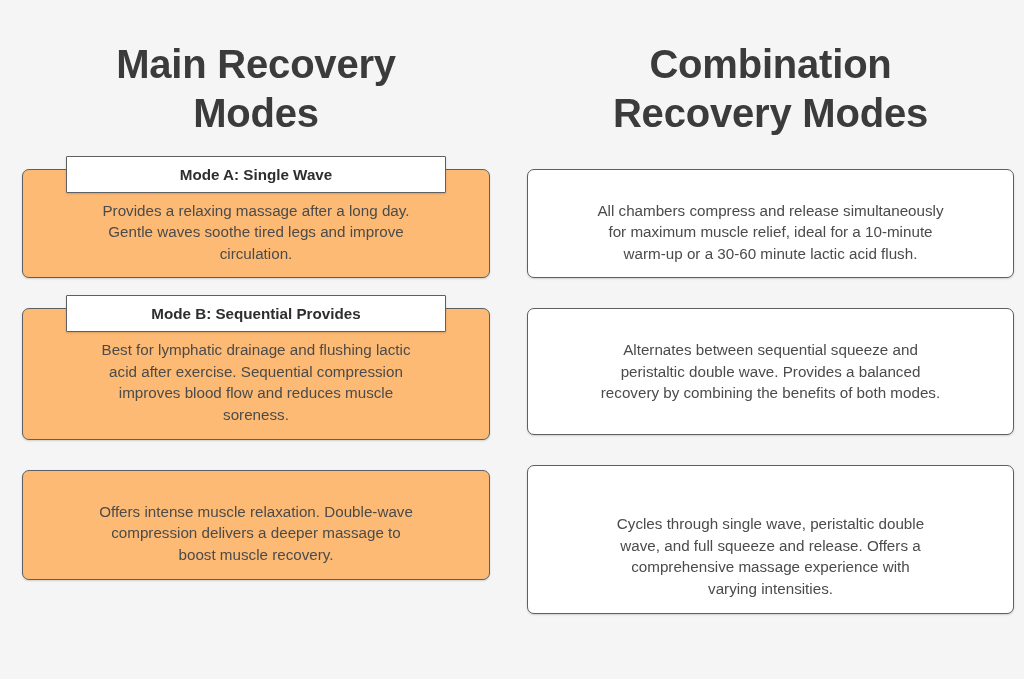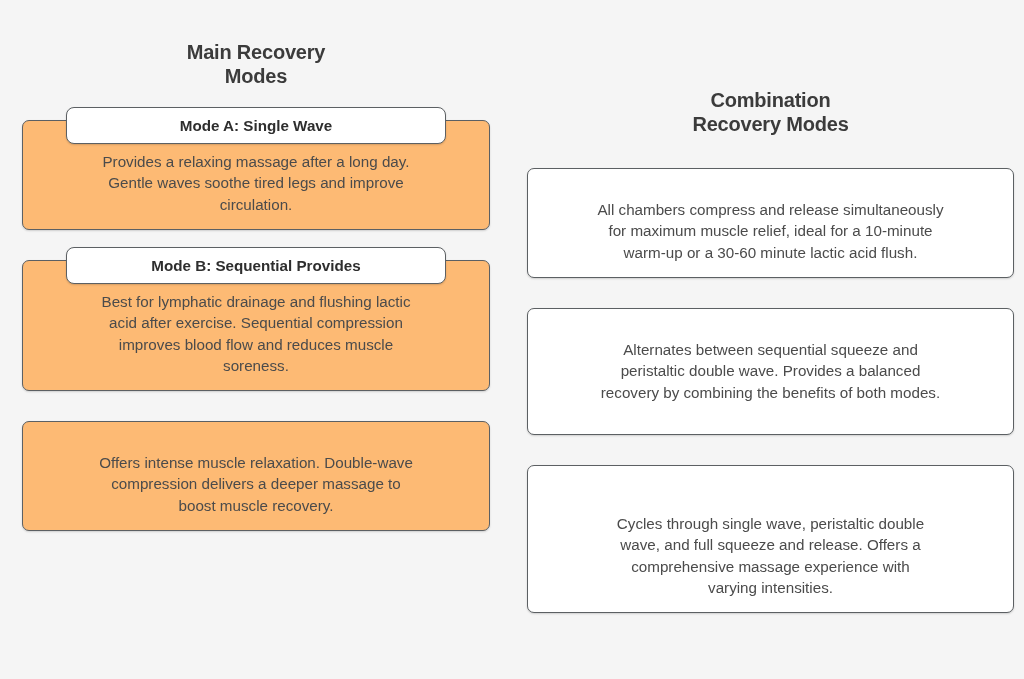--- a/index.html
+++ b/index.html
@@ -24,24 +24,24 @@
 
   .column {
     flex: 1 1 50%;
     box-sizing: border-box;
     display: flex;
     flex-direction: column;
     align-items: center;
   }
 
   .column-left  { padding: 0 22px 0 22px; }
-  .column-right { padding: 0 10px 0 15px; margin-top: 48px; }
+  .column-right { padding: 0 10px 0 15px; }
 
   .column-title {
-    font-size: 20px;
+    font-size: 40px;
     font-weight: bold;
     color: #3b3b3b;
     text-align: center;
     line-height: 1.22;
     letter-spacing: -0.2px;
     margin-top: 40px;
     margin-bottom: 0;
     white-space: pre-line;
   }
 
@@ -88,21 +88,21 @@
   }
 
   .mode-title {
     position: absolute;
     top: 0;
     left: 50%;
     transform: translateX(-50%);
     z-index: 3;
     background: #ffffff;
     border: 1.3px solid #5c6063;
-    border-radius: 8px;
+    border-radius: 1px;
     box-sizing: border-box;
     padding: 8px 16px;
     font-size: 15.2px;
     font-weight: bold;
     color: #2e2e2e;
     line-height: 1.26;
     text-align: center;
     white-space: pre-line;
     box-shadow: 0 1px 2px rgba(0,0,0,0.16);
   }

